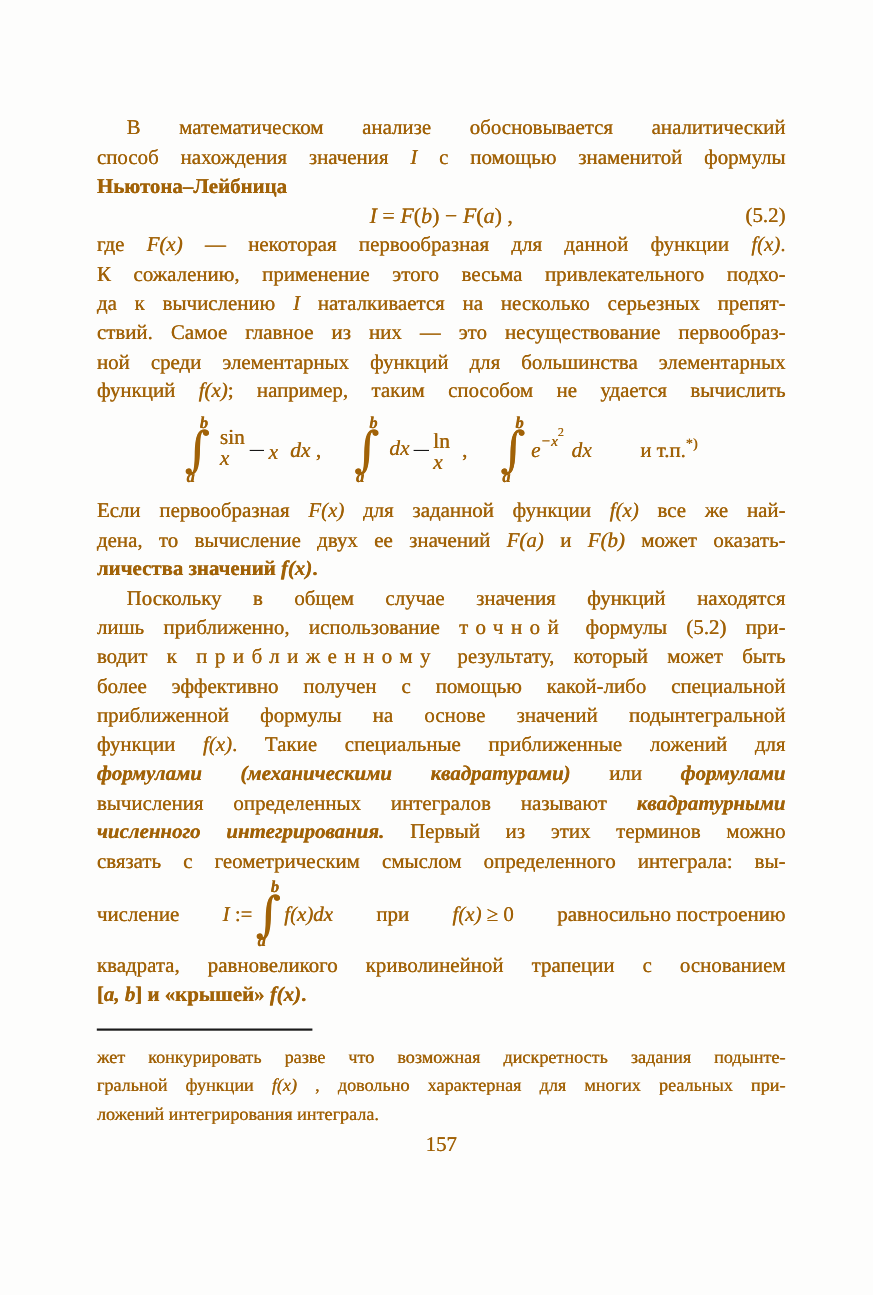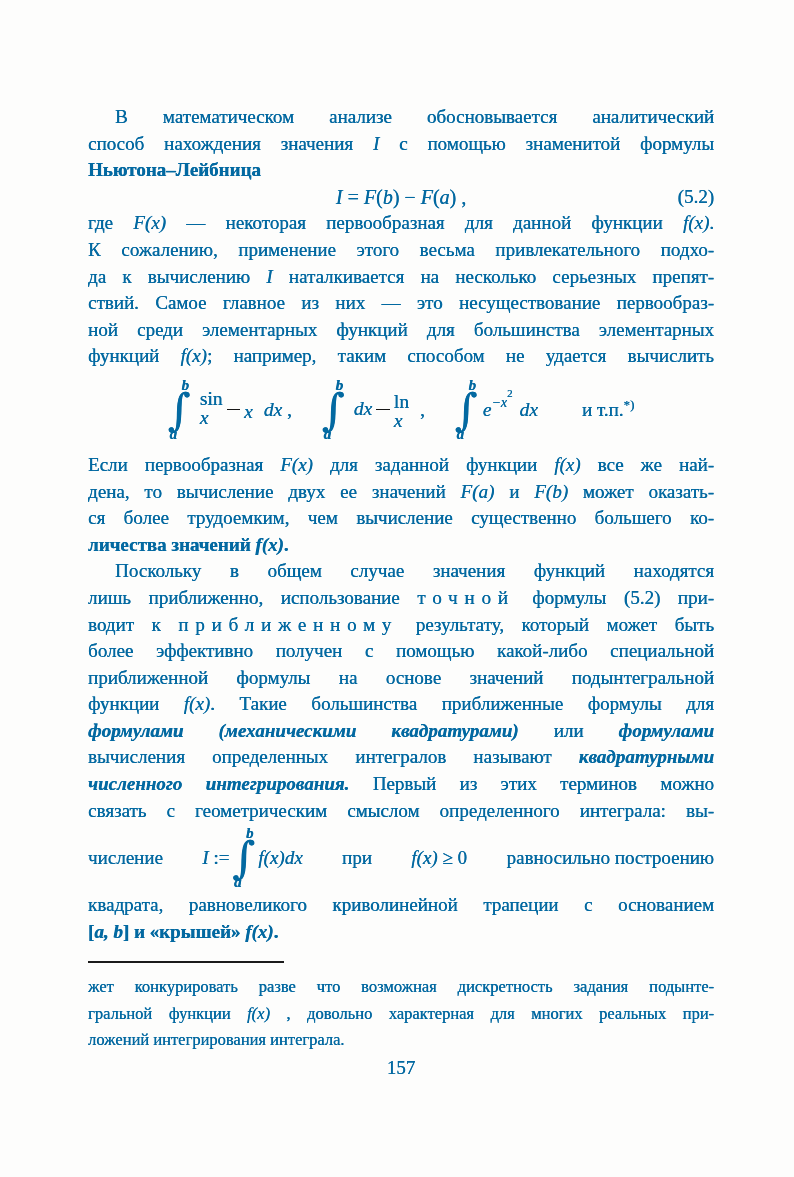--- a/index.html
+++ b/index.html
@@ -1,20 +1,20 @@
 <!DOCTYPE html>
 <html><head>
 <meta charset="utf-8">
 <style>
   * { margin:0; padding:0; box-sizing:border-box; }
   html,body { background:#ffffff; }
   .page {
     width:794px; height:1177px;
     background:#fdfdfc;
-    color:#0369a1;
+    color:#a16207;
     font-family:"Liberation Serif", serif;
     padding:104px 80px 0 88px;
     position:relative;
     text-shadow:0.3px 0 0 currentColor;
     overflow:hidden;
   }
   
   .line {
     font-size:19px;
     line-height:26.6px;
@@ -120,28 +120,27 @@
           <span class="expgrp">
             <span class="mi">e</span>
             <sup class="pw"><span class="mi">−x</span><sup class="pw2">2</sup></sup>
           </span>
           <span class="after"><span class="mi"> dx</span></span>
         </span>
         <span class="ints-tail"><span>и т.п.</span><sup class="seg-sup">*)</sup></span>
       </div>
       <div class="line"><span>Если первообразная </span><span class="mi">F(x)</span><span> для заданной функции </span><span class="mi">f(x)</span><span> все же най-</span></div>
       <div class="line"><span>дена, то вычисление двух ее значений </span><span class="mi">F(a)</span><span> и </span><span class="mi">F(b)</span><span> может оказать-</span></div>
-      <div class="line"><span>ся более трудоемким, чем вычисление существенно большего ко-</span></div>
       <div class="line last"><span>личества значений </span><span class="mi">f(x)</span><span>.</span></div>
       <div class="line indent"><span>Поскольку в общем случае значения функций находятся</span></div>
       <div class="line"><span>лишь приближенно, использование </span><span class="ls">точной</span><span> формулы (5.2) при-</span></div>
       <div class="line"><span>водит к </span><span class="ls">приближенному</span><span> результату, который может быть</span></div>
       <div class="line"><span>более эффективно получен с помощью какой-либо специальной</span></div>
       <div class="line"><span>приближенной формулы на основе значений подынтегральной</span></div>
-      <div class="line"><span>функции </span><span class="mi">f(x)</span><span>. Такие большинства приближенные формулы для</span></div>
+      <div class="line"><span>функции </span><span class="mi">f(x)</span><span>. Такие специальные приближенные ложений для</span></div>
       <div class="line"><span class="bi">формулами (механическими квадратурами)</span><span> или </span><span class="bi">формулами</span></div>
       <div class="line"><span>вычисления определенных интегралов называют </span><span class="bi">квадратурными</span></div>
       <div class="line"><span class="bi">численного интегрирования.</span><span> Первый из этих терминов можно</span></div>
       <div class="line"><span>связать с геометрическим смыслом определенного интеграла: вы-</span></div>
       <div class="intline">
         <span>числение</span>
         <span class="group">
           <span><span class="mi">I</span><span> := </span></span>
           <span class="int">
             <span class="lim limt">b</span>

